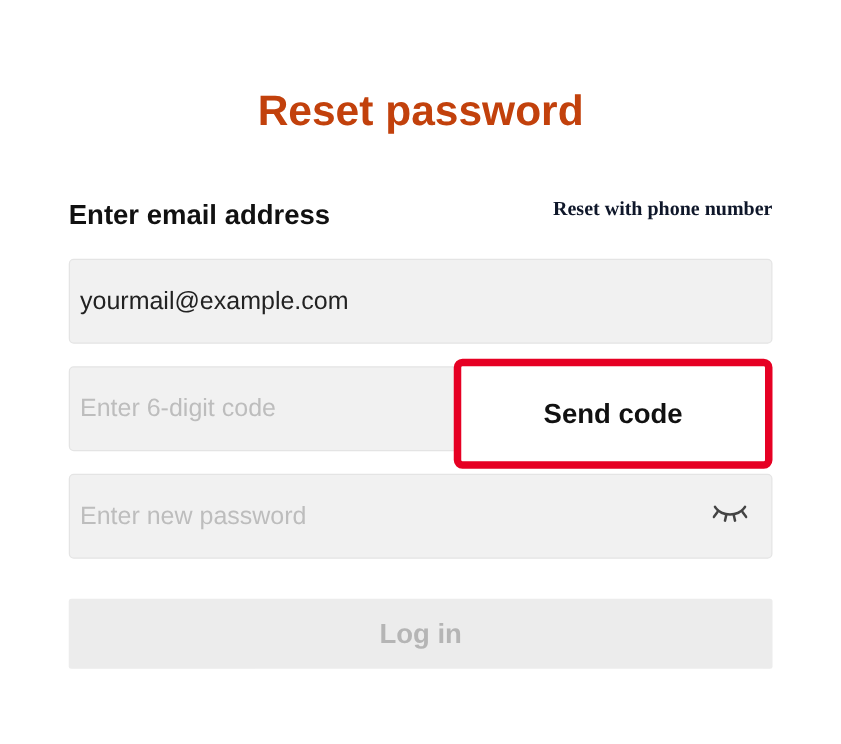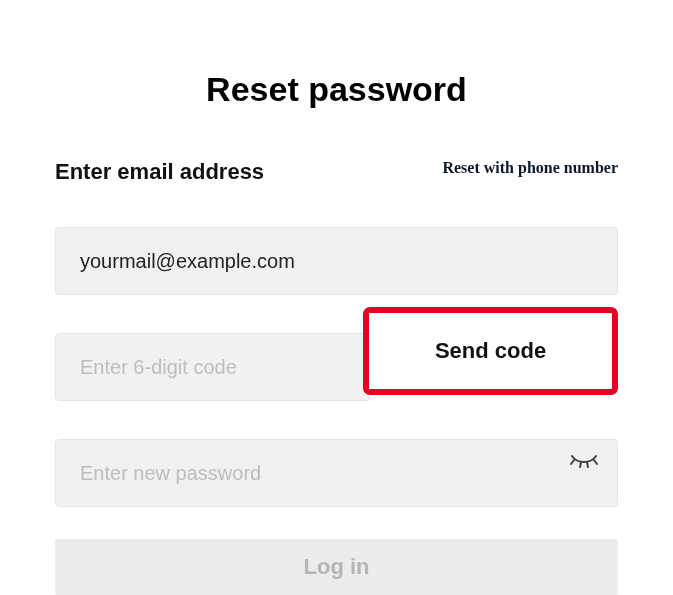--- a/index.html
+++ b/index.html
@@ -10,21 +10,21 @@
     body {
       font-family: -apple-system, BlinkMacSystemFont, "Segoe UI", Arial, sans-serif;
       background: #ffffff;
       width: 673px;
       height: 595px;
       padding: 70px 55px 0 55px;
     }
     .title {
       font-size: 34px;
       font-weight: 800;
-      color: #000000;
+      color: #c2410c;
       text-align: center;
       margin-bottom: 50px;
     }
     .subheader {
       display: flex;
       justify-content: space-between;
       align-items: flex-start;
       margin-bottom: 22px;
     }
     .subtitle {
@@ -44,25 +44,24 @@
       align-items: stretch;
       margin-bottom: 18px;
       position: relative;
     }
     .input {
       flex: 1;
       height: 68px;
       background: #f1f1f1;
       border: 1px solid #e4e4e4;
       border-radius: 4px;
-      padding: 0 24px;
+      padding: 0 8px;
       font-size: 20px;
       color: #222;
       outline: none;
-      margin-top: 20px;
     }
     .input::placeholder {
       color: #bdbdbd;
       font-weight: 500;
     }
     .code-input {
       width: 315px;
       flex: none;
     }
     .send-code-btn {

